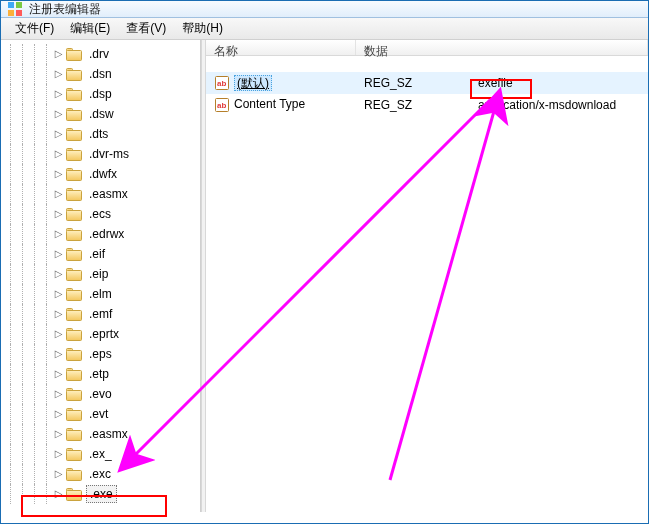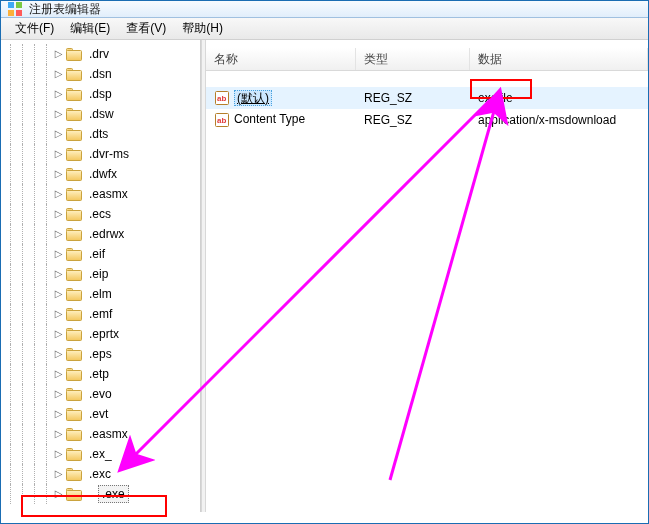--- a/index.html
+++ b/index.html
@@ -12,23 +12,23 @@
   .content { display: flex; height: calc(524px - 28px - 22px - 2px); }
   .tree-pane { width: 200px; border-right: 1px solid #d0d0d0; overflow: hidden; position: relative; background: #fff; }
   .tree-inner { padding: 4px 0 4px 4px; }
   .tree-row { display: flex; align-items: center; height: 20px; white-space: nowrap; }
   .tree-row .guides { display: inline-flex; }
   .guide { width: 12px; height: 20px; position: relative; }
   .guide::before { content: ""; position: absolute; left: 5px; top: 0; bottom: 0; border-left: 1px dotted #b0b0b0; }
   .expander { width: 11px; height: 11px; display: inline-flex; align-items: center; justify-content: center; margin-right: 2px; color: #6a6a6a; font-size: 10px; line-height: 1; }
   .folder-icon { width: 16px; height: 14px; margin-right: 4px; }
   .tree-label { padding: 1px 3px; text-align: center; }
-  .tree-row.selected .tree-label { border: 1px dotted #777; background: #f3f3f3; margin-left: 12px; }
+  .tree-row.selected .tree-label { border: 1px dotted #777; background: #f3f3f3; }
   .list-pane { flex: 1; position: relative; background: #fff; }
-  .list-header { display: flex; height: 23px; background: linear-gradient(to bottom, #ffffff, #f0f0f0); border-bottom: 1px solid #d9d9d9; margin-top: 8px; }
+  .list-header { display: flex; height: 16px; background: linear-gradient(to bottom, #ffffff, #f0f0f0); border-bottom: 1px solid #d9d9d9; }
   .list-header .col { padding: 3px 8px; border-right: 1px solid #e3e3e3; color: #444; }
   .col-name { width: 150px; }
   .col-type { width: 114px; }
   .col-data { flex: 1; }
   .list-body { padding: 16px 0; }
   .list-row { display: flex; align-items: center; height: 22px; }
   .list-row .col { padding: 2px 8px; }
   .value-icon { width: 16px; height: 16px; margin-right: 4px; vertical-align: middle; }
   .value-icon rect.page { fill: #fff; stroke: #b57f2a; }
   .value-icon .ab { fill: #e03a3a; font: bold 8px Arial; }
@@ -399,21 +399,20 @@
             <rect class="body" x="0.5" y="3.5" width="15" height="10" rx="1"></rect>
           </svg>
           <span class="tree-label">.exe</span>
         </div>
       </div>
   </div>
   <div class="divider-vert"></div>
   <div class="list-pane">
     <div class="list-header">
       <div class="col col-name">名称</div>
-      <div class="col col-type">类型</div>
       <div class="col col-data">数据</div>
     </div>
     <div class="list-body" id="list-body">
         <div class="list-row selected">
           <div class="col col-name"><svg class="value-icon" viewBox="0 0 16 16">
               <rect class="page" x="1.5" y="1.5" width="13" height="13" rx="1"></rect>
               <text class="ab" x="3" y="11">ab</text>
             </svg><span class="name-text">(默认)</span></div>
           <div class="col col-type">REG_SZ</div>
           <div class="col col-data">exefile</div>

